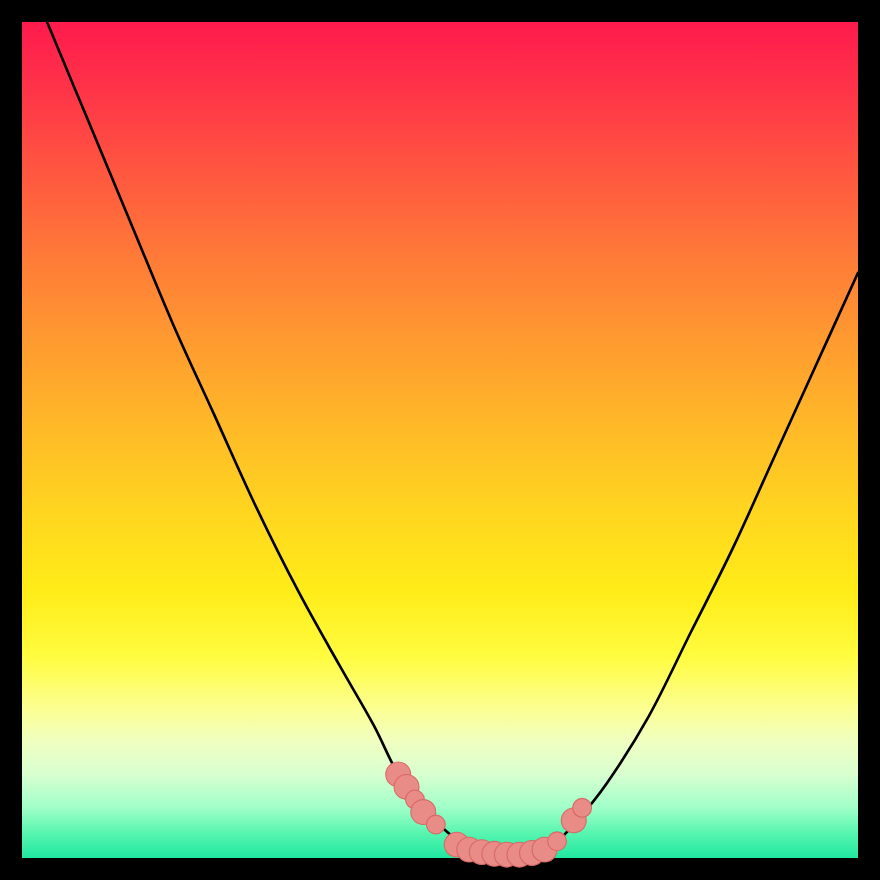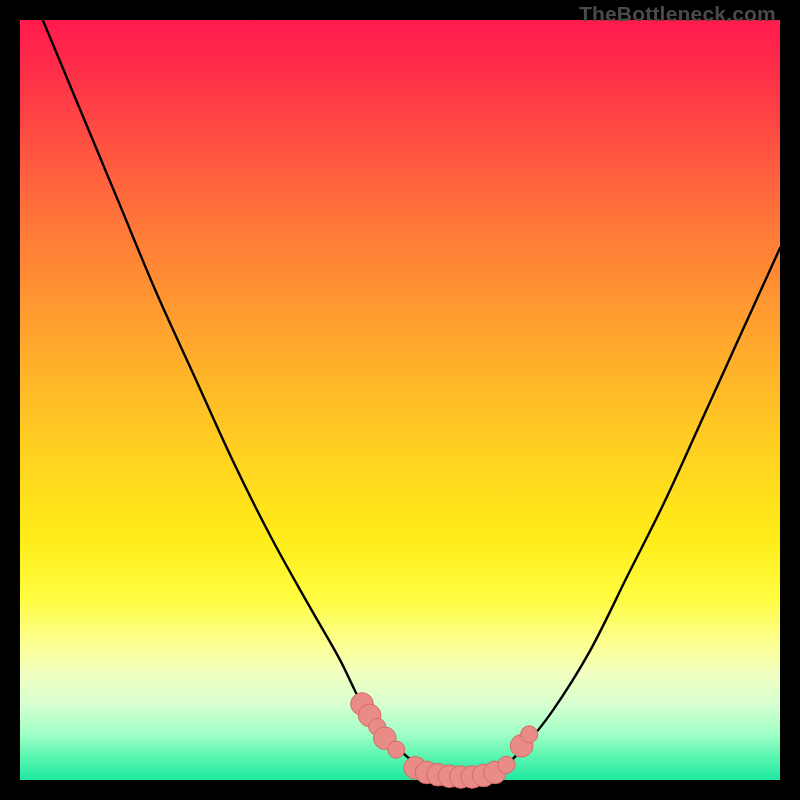--- a/index.html
+++ b/index.html
@@ -51,21 +51,20 @@
     width: 760px;
     height: 760px;
     overflow: visible;
   }
 </style>
 </head>
 <body>
 
 <div class="frame">
   <div class="plot-area"></div>
-  <div class="watermark">TheBottleneck.com</div>
   <svg class="curves" viewBox="0 0 760 760">
     <g id="curve-layer">
         <path d="M 22.8,0 C 29.64,16.416000000000007 47.120000000000005,58.36800000000005 60.800000000000004,91.20000000000005 C 74.48,124.03200000000004 85.12,149.56799999999998 98.8,182.39999999999998 C 112.47999999999999,215.23199999999997 123.11999999999998,242.13599999999997 136.79999999999998,273.59999999999997 C 150.48,305.06399999999996 161.12,327.104 174.8,357.2 C 188.48000000000002,387.296 199.12,412.072 212.8,440.8 C 226.48000000000002,469.528 237.12,490.80799999999994 250.8,516.8 C 264.48,542.7919999999999 276.488,563.312 288.8,585.2 C 301.112,607.0880000000001 309.62399999999997,620.616 319.2,638.4 C 328.776,656.184 333.792,670.32 342,684 C 350.208,697.68 356.592,704.824 364.8,714.4 C 373.00800000000004,723.976 379.392,730.36 387.6,737.2 C 395.80800000000005,744.0400000000001 406.29600000000005,749.664 410.40000000000003,752.4" fill="none" stroke="#000000" stroke-width="2.4" stroke-linecap="round"></path>
         <path d="M 478.8,752.4 C 482.904,748.2959999999999 492.024,740.544 501.6,729.6 C 511.17600000000004,718.6560000000001 519.688,709.384 532,691.6 C 544.312,673.816 556.32,655.424 570,630.8 C 583.68,606.1759999999999 594.32,582.16 608,554.8 C 621.68,527.4399999999999 632.32,507.528 646,478.8 C 659.68,450.072 670.32,425.296 684,395.2 C 697.68,365.104 708.32,341.696 722,311.6 C 735.68,281.504 753.16,243.048 760,228" fill="none" stroke="#000000" stroke-width="2.4" stroke-linecap="round"></path>
         <path d="M 410.40000000000003,752.4 C 413.136,753.084 420.12800000000004,755.2424000000001 425.6,756.2 C 431.072,757.1576 435.328,757.4464 440.79999999999995,757.72 C 446.27199999999993,757.9936 450.528,757.9936 456,757.72 C 461.472,757.4464 467.096,757.1576 471.2,756.2 C 475.304,755.2424000000001 477.432,753.084 478.8,752.4" fill="none" stroke="#000000" stroke-width="2.4" stroke-linecap="round"></path>
       </g>
     <g id="marker-layer">
         <circle cx="342" cy="684" r="11.296" fill="#e98b87" stroke="#d66a66" stroke-width="1"></circle>
         <circle cx="349.6" cy="695.4" r="11.296" fill="#e98b87" stroke="#d66a66" stroke-width="1"></circle>
         <circle cx="357.2" cy="706.8" r="8.56" fill="#e98b87" stroke="#d66a66" stroke-width="1"></circle>

